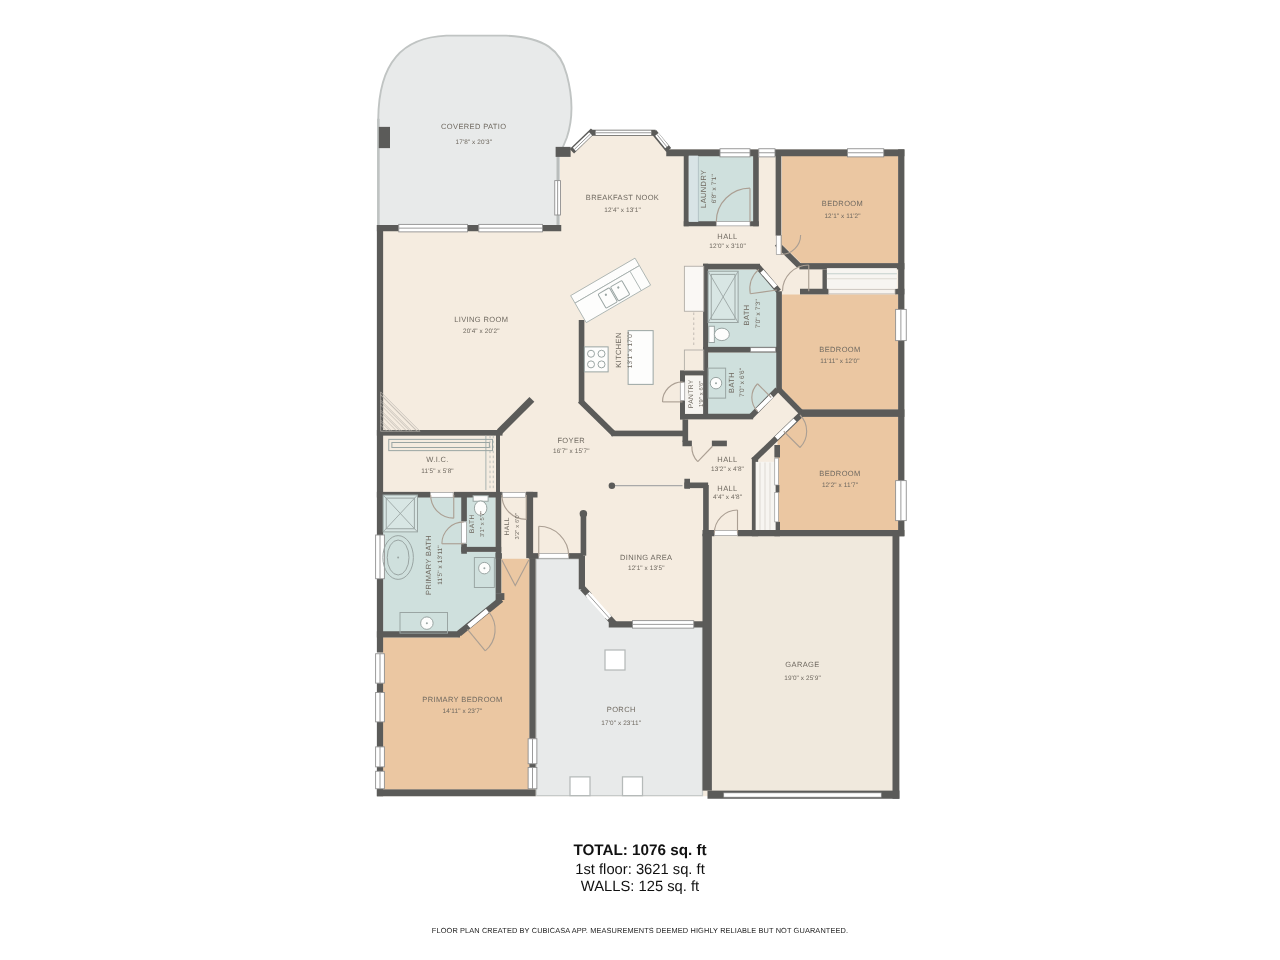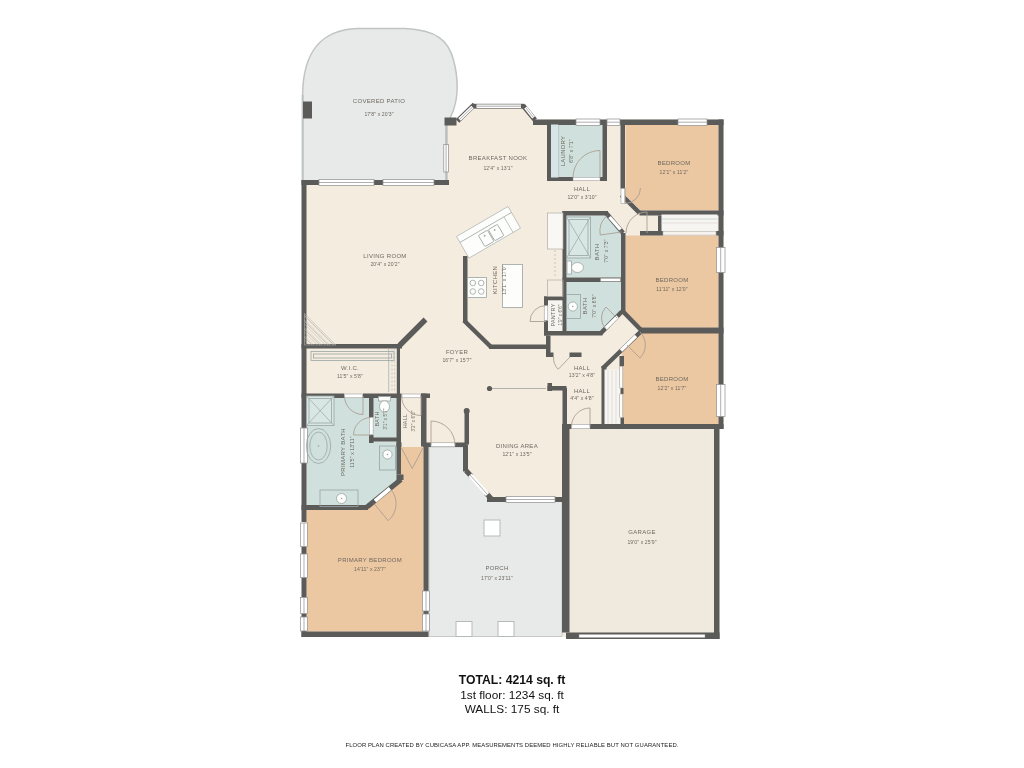--- a/index.html
+++ b/index.html
@@ -673,18 +673,18 @@
       <text class="dim" x="497" y="580">17'0" x 23'11"</text>
     </g>
 
 <g>
       <text class="lbl" x="642" y="533.5">GARAGE</text>
       <text class="dim" x="642" y="544">19'0" x 25'9"</text>
     </g>
 </svg>
 
 <div class="bottom">
-    <div class="b1">TOTAL: 4214 sq. ft</div>
-    <div>1st floor: 1234 sq. ft</div>
-    <div>WALLS: 175 sq. ft</div>
+    <div class="b1">TOTAL: 1076 sq. ft</div>
+    <div>1st floor: 3621 sq. ft</div>
+    <div>WALLS: 125 sq. ft</div>
   </div>
 
 <div class="small">FLOOR PLAN CREATED BY CUBICASA APP. MEASUREMENTS DEEMED HIGHLY RELIABLE BUT NOT GUARANTEED.</div>
 
 </body></html>

